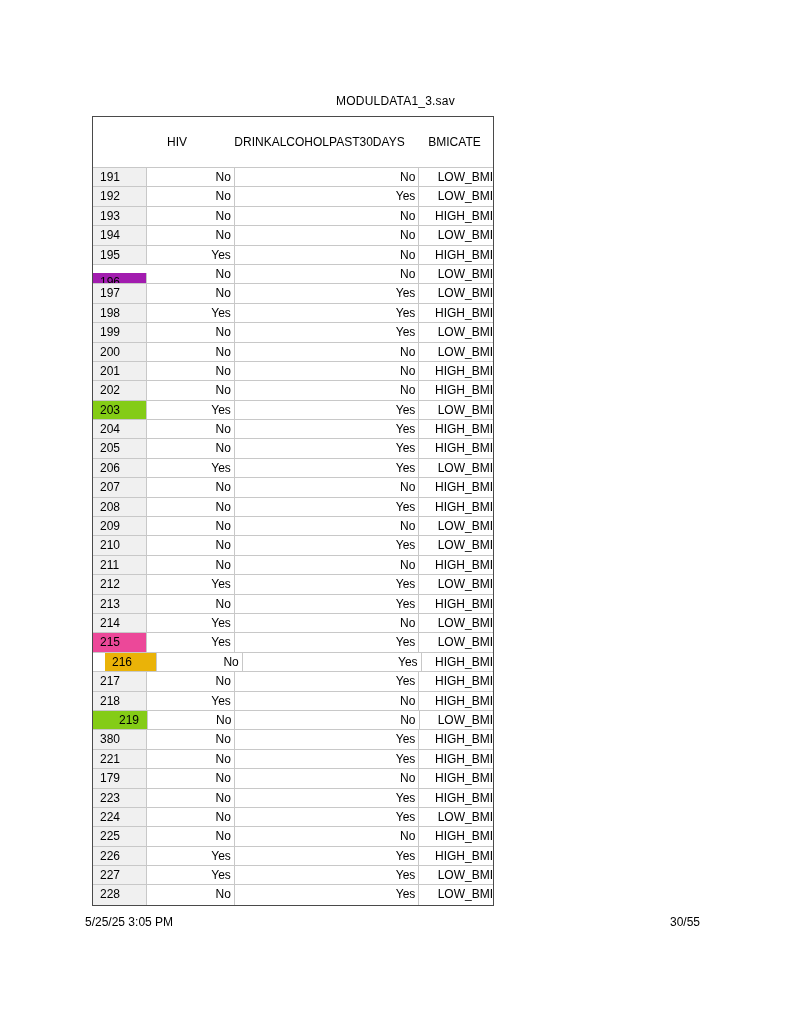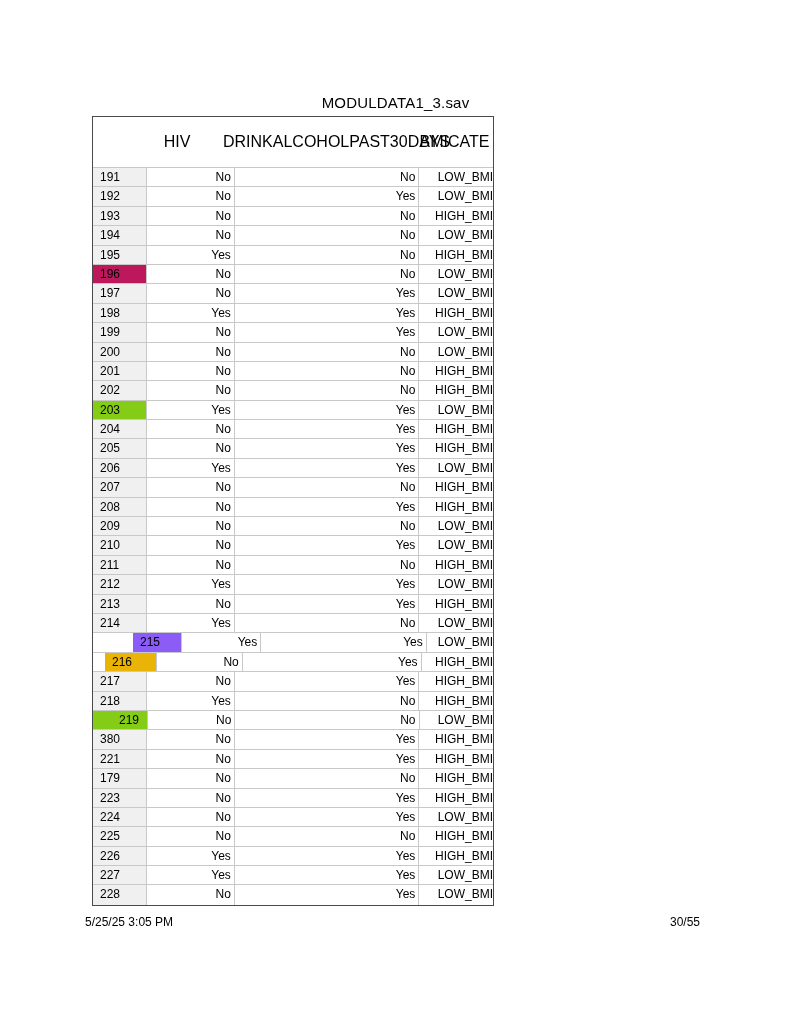--- a/index.html
+++ b/index.html
@@ -15,40 +15,40 @@
     font-family: "Liberation Sans", sans-serif;
     color: #000000;
     overflow: hidden;
   }
   .doc-title {
     position: absolute;
     top: 94px;
     left: 0;
     width: 791px;
     text-align: center;
-    font-size: 15px;
+    font-size: 12px;
     letter-spacing: 0.2px;
   }
   .data-table {
     position: absolute;
     left: 92px;
     top: 116px;
     width: 400px;
     border: 1px solid #4a4a4a;
     background: #ffffff;
   }
   .header-row {
     display: flex;
     height: 50px;
     border-bottom: 1px solid #c8c8c8;
     align-items: center;
   }
   .hcell {
     box-sizing: border-box;
-    font-size: 16px;
+    font-size: 12px;
     text-align: center;
     white-space: nowrap;
     overflow: visible;
   }
   .hcell.c-num   { width: 38px;  }
   .hcell.c-hiv   { width: 92px;  }
   .hcell.c-drink { width: 193px; }
   .hcell.c-bmi   { width: 77px;  }
   .table-body { }
   .trow {
@@ -143,21 +143,21 @@
           <div class="cell c-drink">No</div>
           <div class="cell c-bmi">LOW_BMI</div>
         </div>
         <div class="trow">
           <div class="cell c-num" style="background: rgb(240, 240, 240);">195</div>
           <div class="cell c-hiv">Yes</div>
           <div class="cell c-drink">No</div>
           <div class="cell c-bmi">HIGH_BMI</div>
         </div>
         <div class="trow">
-          <div class="cell c-num" style="background: #be185d;">196</div>
+          <div class="cell c-num" style="background: #a21caf; margin-top: 8px;">196</div>
           <div class="cell c-hiv">No</div>
           <div class="cell c-drink">No</div>
           <div class="cell c-bmi">LOW_BMI</div>
         </div>
         <div class="trow">
           <div class="cell c-num" style="background: rgb(240, 240, 240);">197</div>
           <div class="cell c-hiv">No</div>
           <div class="cell c-drink">Yes</div>
           <div class="cell c-bmi">LOW_BMI</div>
         </div>
@@ -257,21 +257,21 @@
           <div class="cell c-drink">Yes</div>
           <div class="cell c-bmi">HIGH_BMI</div>
         </div>
         <div class="trow">
           <div class="cell c-num" style="background: rgb(240, 240, 240);">214</div>
           <div class="cell c-hiv">Yes</div>
           <div class="cell c-drink">No</div>
           <div class="cell c-bmi">LOW_BMI</div>
         </div>
         <div class="trow">
-          <div class="cell c-num" style="background: #8b5cf6; margin-left: 40px;">215</div>
+          <div class="cell c-num" style="background: #ec4899;">215</div>
           <div class="cell c-hiv">Yes</div>
           <div class="cell c-drink">Yes</div>
           <div class="cell c-bmi">LOW_BMI</div>
         </div>
         <div class="trow">
           <div class="cell c-num" style="background: #eab308; margin-left: 12px;">216</div>
           <div class="cell c-hiv">No</div>
           <div class="cell c-drink">Yes</div>
           <div class="cell c-bmi">HIGH_BMI</div>
         </div>

